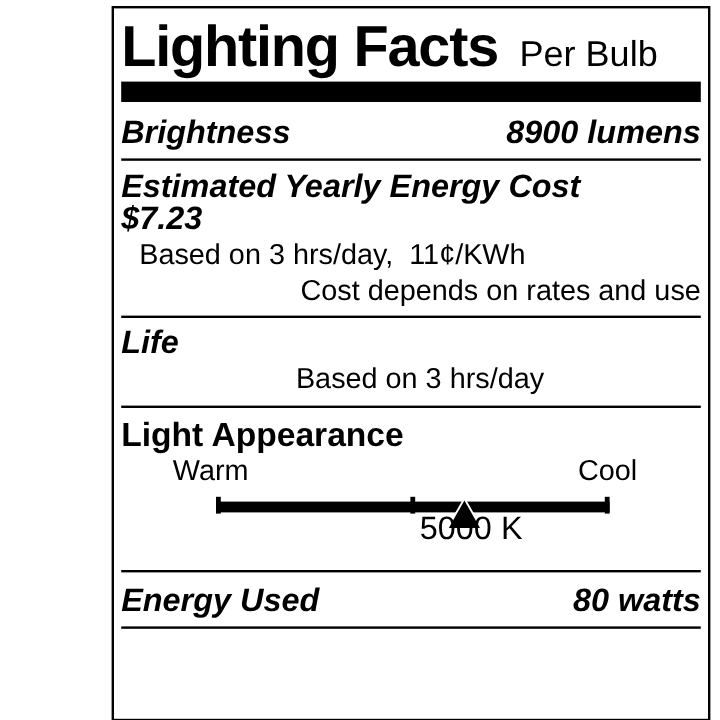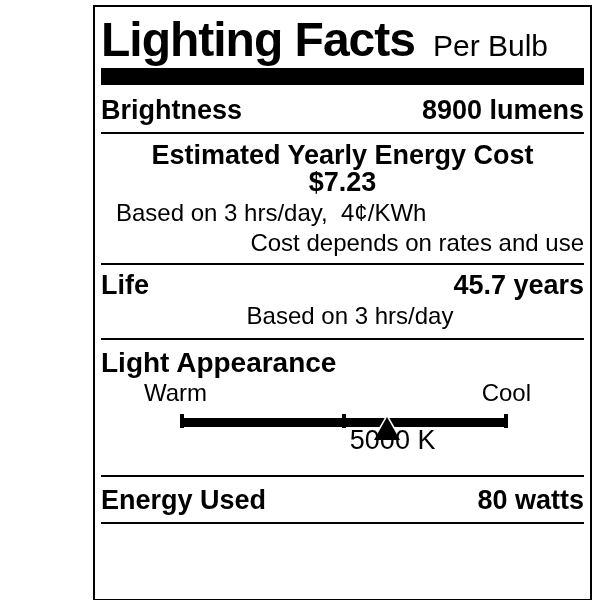--- a/index.html
+++ b/index.html
@@ -39,24 +39,25 @@
     margin-left: 18px;
   }
   .black-bar {
     margin-top: 4px;
     height: 17px;
     background: #000;
   }
   .fact-row {
     display: flex;
     justify-content: space-between;
-    align-items: center;
+    align-items: flex-start;
     font-weight: bold;
     font-size: 27px;
     line-height: 27px;
+    font-style: italic;
   }
   .row-brightness { padding: 12px 0 8px; }
   .row-cost       { padding: 8px 0 2px; flex-direction: column; }
   .row-life       { padding: 7px 0 2px; }
   .row-energy     { padding: 10px 0 8px; }
   .divider { height: 2px; background: #000; }
   .subline {
     font-size: 24px;
     line-height: 30px;
     padding-left: 15px;
@@ -141,28 +142,27 @@
       <span>Brightness</span>
       <span>8900 lumens</span>
     </div>
 
     <div class="divider"></div>
 
     <div class="fact-row row-cost">
       <span>Estimated Yearly Energy Cost</span>
       <span>$7.23</span>
     </div>
-    <div class="subline">Based on 3 hrs/day,  4¢/KWh</div>
+    <div class="subline">Based on 3 hrs/day,  11¢/KWh</div>
     <div class="subline mb5">Cost depends on rates and use</div>
 
     <div class="divider"></div>
 
     <div class="fact-row row-life">
       <span>Life</span>
-      <span>45.7 years</span>
     </div>
     <div class="subline mb7">Based on 3 hrs/day</div>
 
     <div class="divider"></div>
 
     <div class="section-heading">Light Appearance</div>
 
     <div class="warm-cool-row">
       <span>Warm</span>
       <span>Cool</span>

